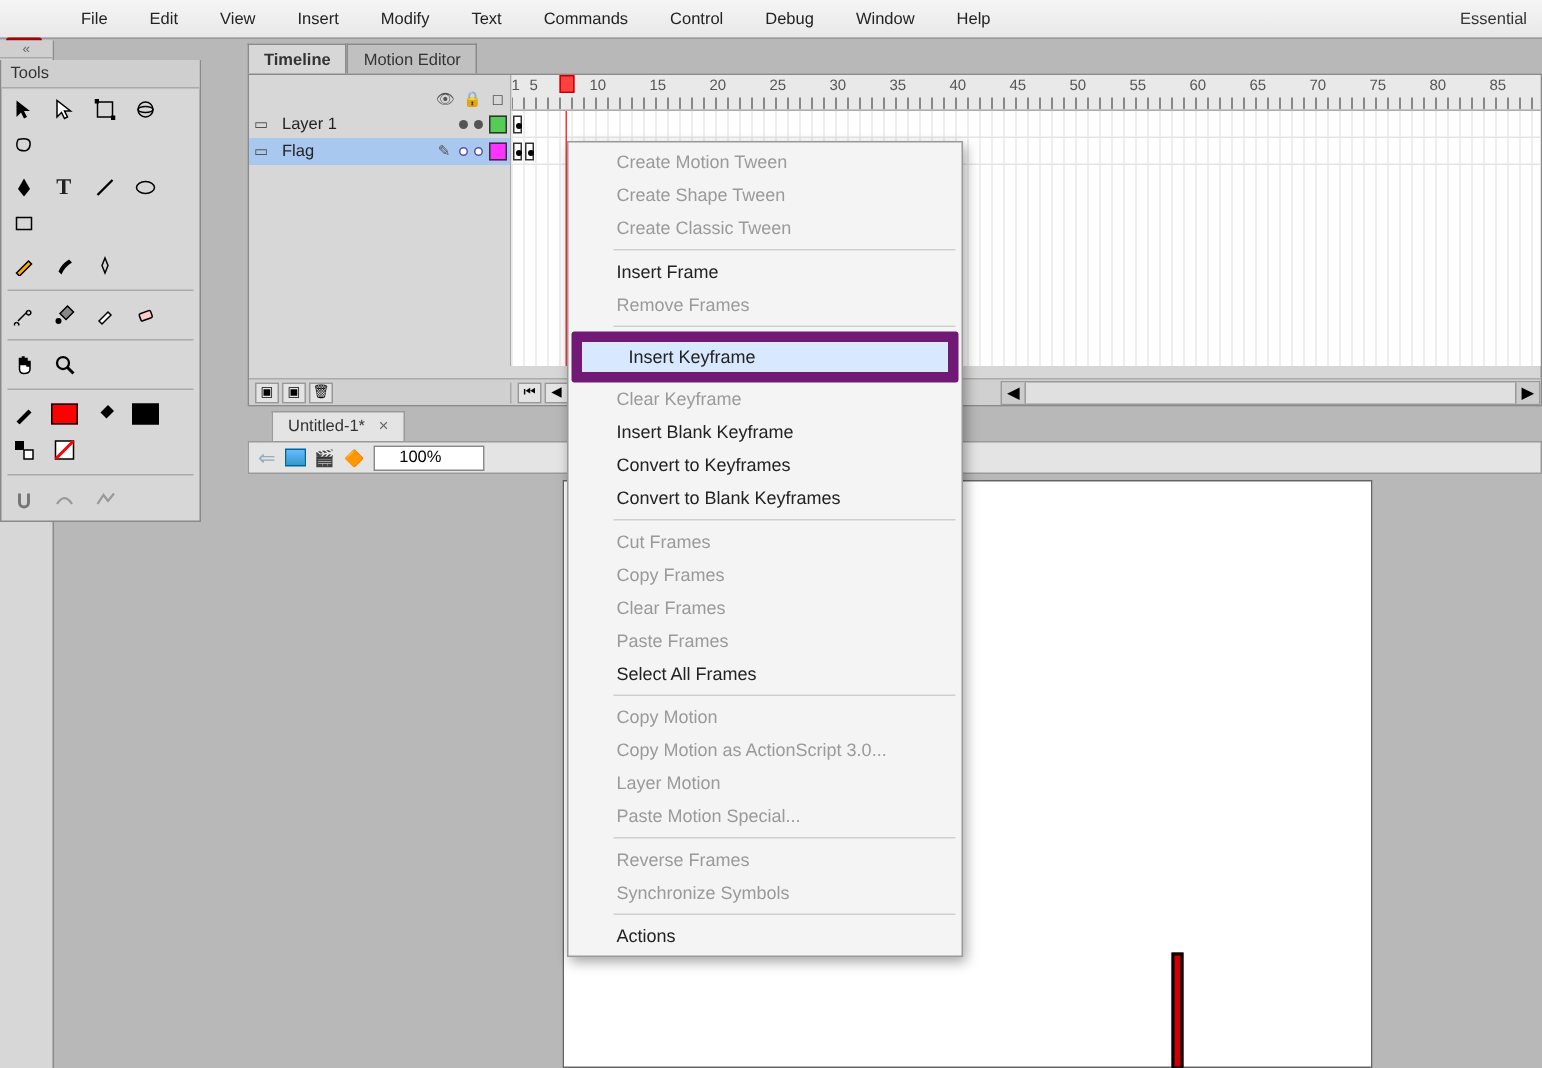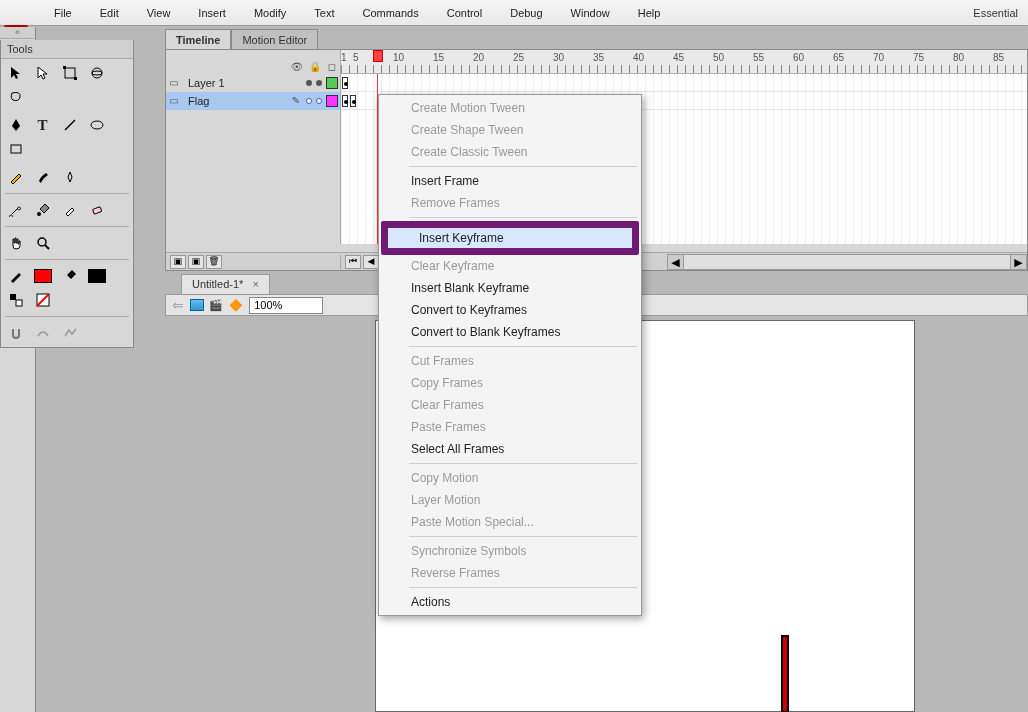--- a/index.html
+++ b/index.html
@@ -68,21 +68,21 @@
 
 
 .doc-tabs { position: absolute; left: 165px; top: 274px; height: 20px; display: flex; margin-left: 16px; }
 .doc-tab { padding: 3px 10px; background: #e4e4e4; border: 1px solid #9a9a9a; border-bottom: none; color: #333; }
 
 .breadcrumb { position: absolute; left: 165px; top: 294px; right: 0; height: 22px; background: #e4e4e4; border: 1px solid #9a9a9a; display: flex; align-items: center; padding: 0 6px; gap: 6px; }
 .bc-arrow { color: #9ab; font-size: 14px; }
 .bc-icon { width: 14px; height: 12px; background: linear-gradient(#6bf,#39c); border: 1px solid #069; }
 .bc-text { flex: 1; color: #222; }
 .bc-right { display: flex; align-items: center; gap: 6px; }
-.zoom-box { width: 74px; height: 17px; background: #fff; border: 1px solid #888; padding: 1px 4px; font-size: 11px; }
+.zoom-box { width: 74px; height: 17px; background: #fff; border: 1px solid #888; padding: 1px 16px; font-size: 11px; }
 
 .stage-wrap { position: absolute; left: 165px; top: 316px; right: 0; bottom: 0; background: #b8b8b8; overflow: hidden; }
 .stage { position: absolute; left: 210px; top: 4px; width: 540px; height: 392px; background: #fff; border: 1px solid #666; }
 .flagpole { position: absolute; left: 405px; top: 314px; width: 8px; height: 78px; background: #c00; border: 2px solid #000; }
 
 
 .ctx-menu { position: absolute; left: 378px; top: 94px; width: 264px; background: #f4f4f4; border: 1px solid #9a9a9a; box-shadow: 2px 3px 8px rgba(0,0,0,0.35); padding: 2px; z-index: 100; }
 .ctx-item { padding: 4px 12px 4px 30px; color: #222; cursor: default; font-size: 12px; }
 .ctx-item.disabled { color: #9a9a9a; }
 .ctx-item.hl { background: #d8e8ff; border: 7px solid #701a75; border-radius: 2px; padding: 3px 11px 3px 31px; }
@@ -401,20 +401,21 @@
   <div class="ctx-item">Convert to Keyframes</div>
   <div class="ctx-item">Convert to Blank Keyframes</div>
   <div class="ctx-sep"></div>
   <div class="ctx-item disabled">Cut Frames</div>
   <div class="ctx-item disabled">Copy Frames</div>
   <div class="ctx-item disabled">Clear Frames</div>
   <div class="ctx-item disabled">Paste Frames</div>
   <div class="ctx-item">Select All Frames</div>
   <div class="ctx-sep"></div>
   <div class="ctx-item disabled">Copy Motion</div>
+  <div class="ctx-item disabled">Copy Motion as ActionScript 3.0...</div>
   <div class="ctx-item disabled">Layer Motion</div>
   <div class="ctx-item disabled">Paste Motion Special...</div>
   <div class="ctx-sep"></div>
+  <div class="ctx-item disabled">Reverse Frames</div>
   <div class="ctx-item disabled">Synchronize Symbols</div>
-  <div class="ctx-item disabled">Reverse Frames</div>
   <div class="ctx-sep"></div>
   <div class="ctx-item">Actions</div>
 </div>
 
 </body></html>

